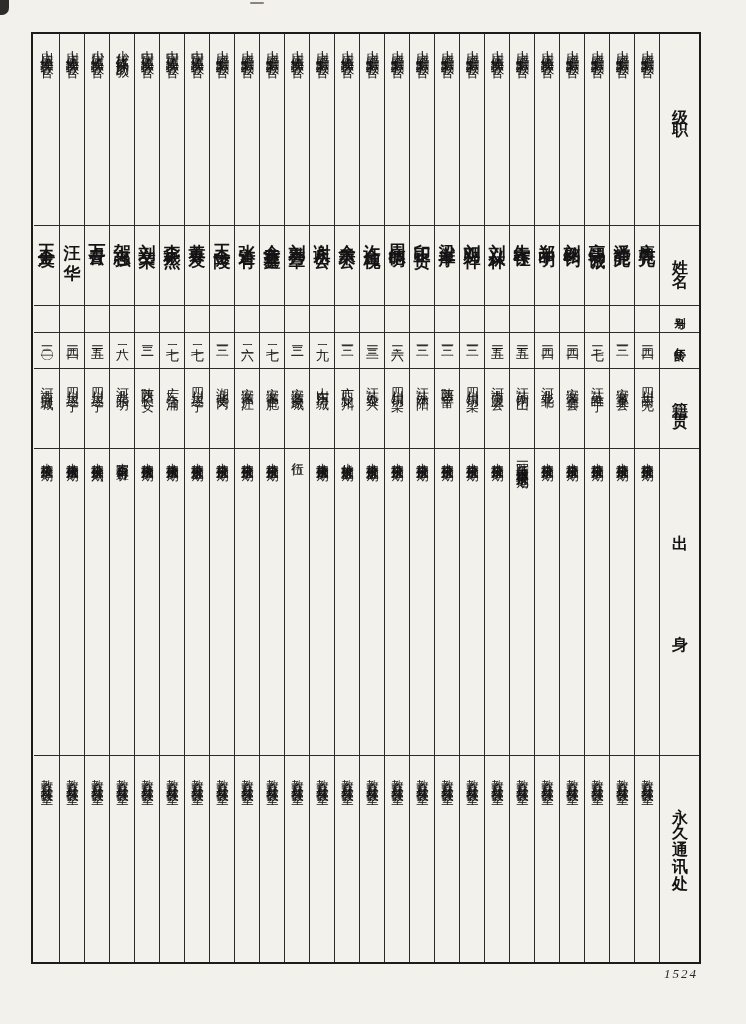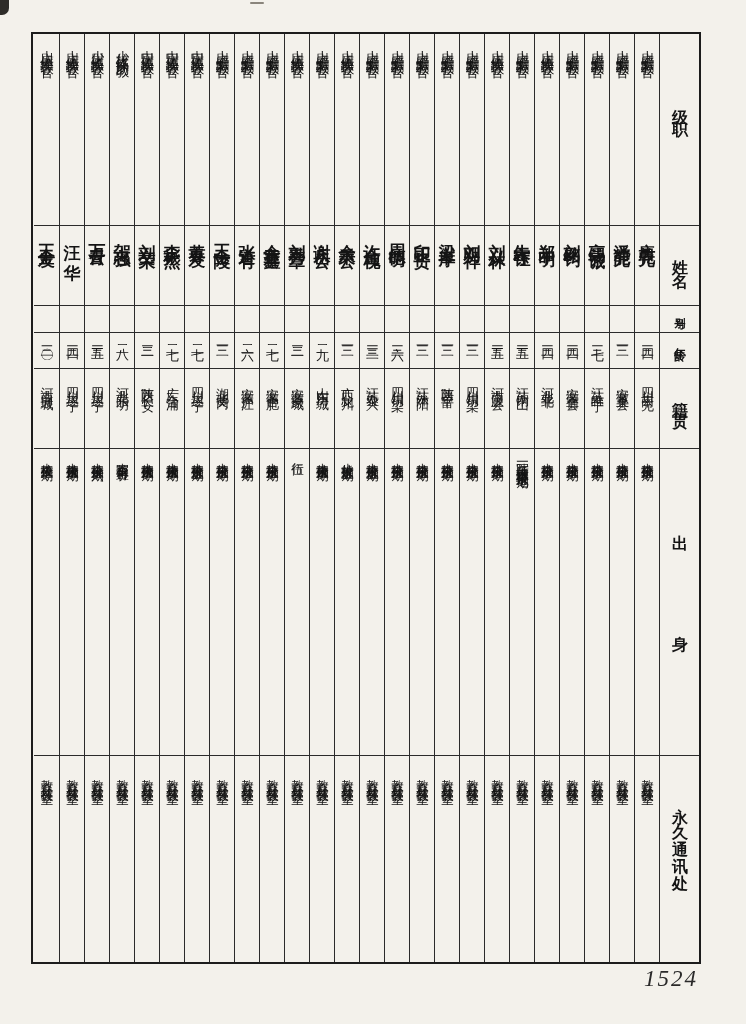--- a/index.html
+++ b/index.html
@@ -38,21 +38,21 @@
   .contact-text { font-size:12.5px; letter-spacing:2.5px; padding-top:14px; }
 
   .h-rank-text    { font-size:16px; letter-spacing:14px;  padding-top:62px; font-weight:bold; }
   .h-name-text    { font-size:16px; letter-spacing:14px;  padding-top:20px; font-weight:bold; }
   .h-alias-text   { font-size:11px; letter-spacing:1px;   padding-top:3px;  font-weight:bold; }
   .h-age-text     { font-size:12px; letter-spacing:3px;   padding-top:4px;  font-weight:bold; }
   .h-origin-text  { font-size:16px; letter-spacing:12px;  padding-top:20px; font-weight:bold; }
   .h-bg-text      { font-size:16px; letter-spacing:101px; padding-top:73px; font-weight:bold; }
   .h-contact-text { font-size:16px; letter-spacing:17px;  padding-top:38px; font-weight:bold; }
 
-  .page-num { position:absolute; top:966px; right:48px; font-size:23px; font-style:italic; letter-spacing:2px; color:#2a2a2a; }
+  .page-num { position:absolute; top:966px; right:48px; font-size:13px; font-style:italic; letter-spacing:2px; color:#2a2a2a; }
 
   .smudge-top-left { position:absolute; left:0; top:0; width:9px; height:15px; background:#2e2c29; border-radius:0 0 7px 0; }
   .speck-2 { position:absolute; left:250px; top:2px; width:14px; height:2px; background:#8a857c; border-radius:2px; }
 </style>
 </head>
 <body>
 
 <div class="page">
 
   <div class="smudge-top-left"></div>

